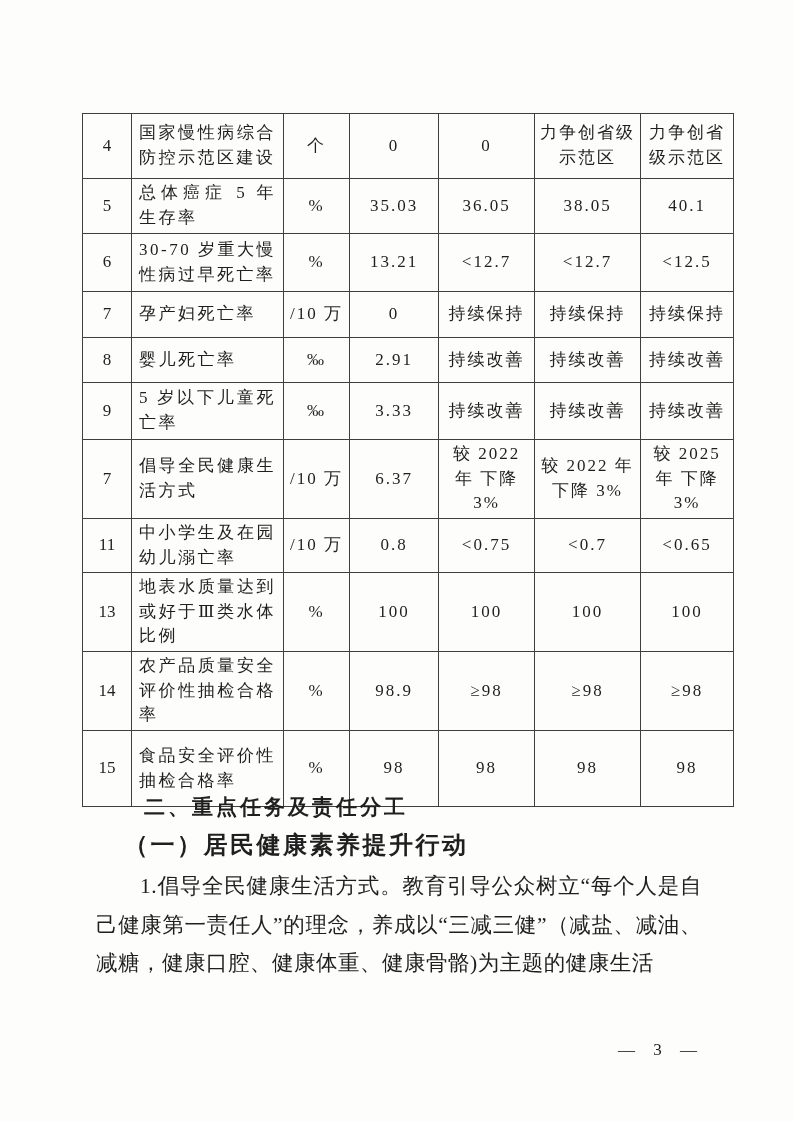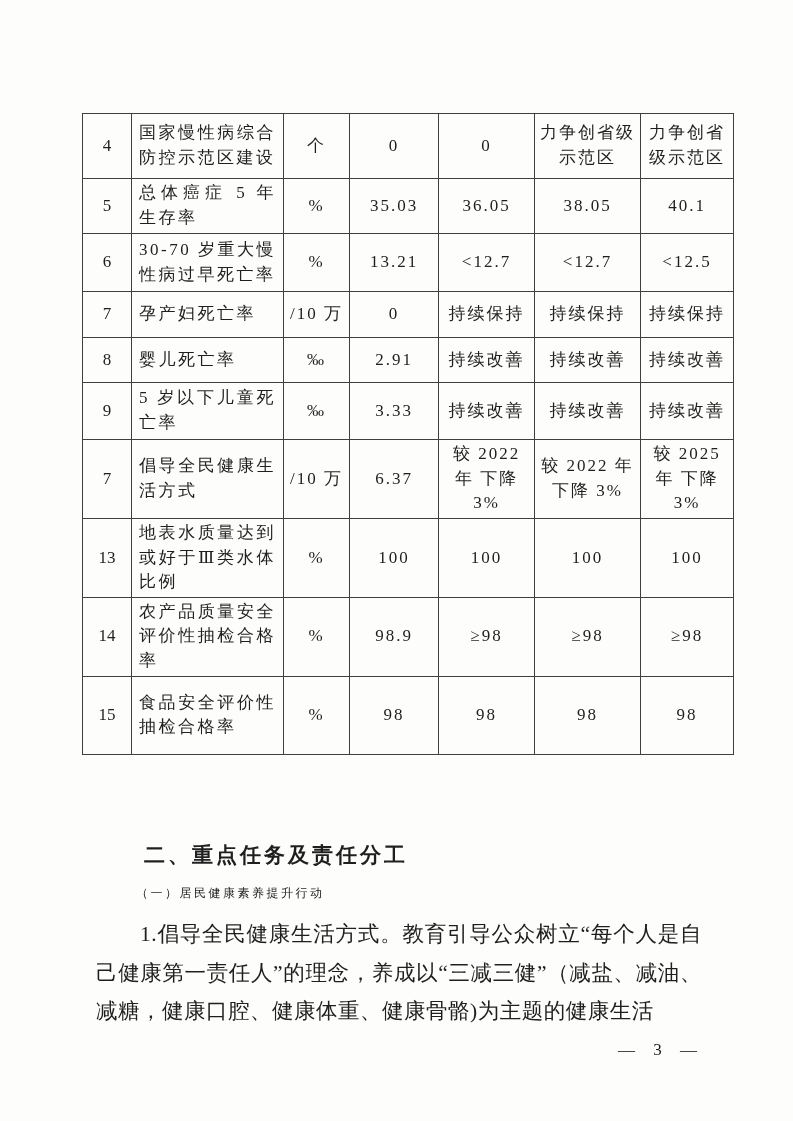--- a/index.html
+++ b/index.html
@@ -38,35 +38,35 @@
   
   tr:nth-child(1){height:65px} tr:nth-child(2){height:55px}
   tr:nth-child(3){height:58px} tr:nth-child(4){height:46px}
   tr:nth-child(5){height:45px} tr:nth-child(6){height:57px}
   tr:nth-child(7){height:60px} tr:nth-child(8){height:54px}
   tr:nth-child(9){height:58px} tr:nth-child(10){height:78px}
   tr:nth-child(11){height:76px} tr:nth-child(12){height:54px}
 
   
   .text-block {
-    position:absolute; left:96px; top:841px; width:606px;
+    position:absolute; left:96px; top:793px; width:606px;
   }
   .h-level1 {
     margin-left:48px;
     font-family:"Liberation Sans","DejaVu Sans",sans-serif;
     font-weight:bold;
     font-size:21px;
     letter-spacing:3px;
     line-height:28px;
   }
   .h-level2 {
     margin-top:9px;
-    margin-left:40px;
-    font-weight:normal;
-    font-size:12px;
+    margin-left:28px;
+    font-weight:bold;
+    font-size:24px;
     letter-spacing:2.5px;
     line-height:30px;
   }
   .body-para {
     margin-top:7px;
     font-size:21.5px;
     line-height:38.5px;
     text-align:justify;
     text-indent:44px;
     letter-spacing:0.5px;
@@ -154,20 +154,29 @@
         <tr>
       <td class="num">7</td>
       <td class="indicator">倡导全民健康生活方式</td>
       <td class="unit">/10 万</td>
       <td class="val">6.37</td>
       <td class="val">较 2022 年 下降 3%</td>
       <td class="val">较 2022 年 下降 3%</td>
       <td class="val">较 2025 年 下降 3%</td>
     </tr>
         <tr>
+      <td class="num">11</td>
+      <td class="indicator">中小学生及在园幼儿溺亡率</td>
+      <td class="unit">/10 万</td>
+      <td class="val">0.8</td>
+      <td class="val">&lt;0.75</td>
+      <td class="val">&lt;0.7</td>
+      <td class="val">&lt;0.65</td>
+    </tr>
+        <tr>
       <td class="num">13</td>
       <td class="indicator">地表水质量达到或好于Ⅲ类水体比例</td>
       <td class="unit">%</td>
       <td class="val">100</td>
       <td class="val">100</td>
       <td class="val">100</td>
       <td class="val">100</td>
     </tr>
         <tr>
       <td class="num">14</td>

